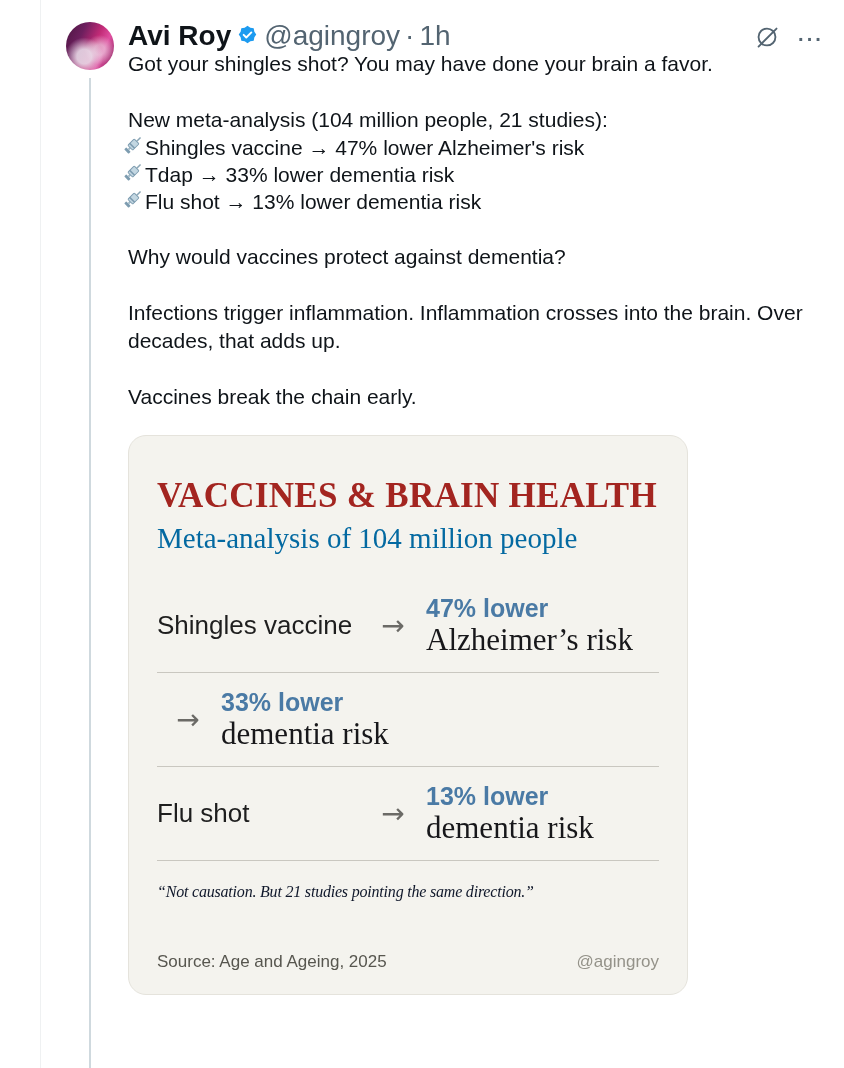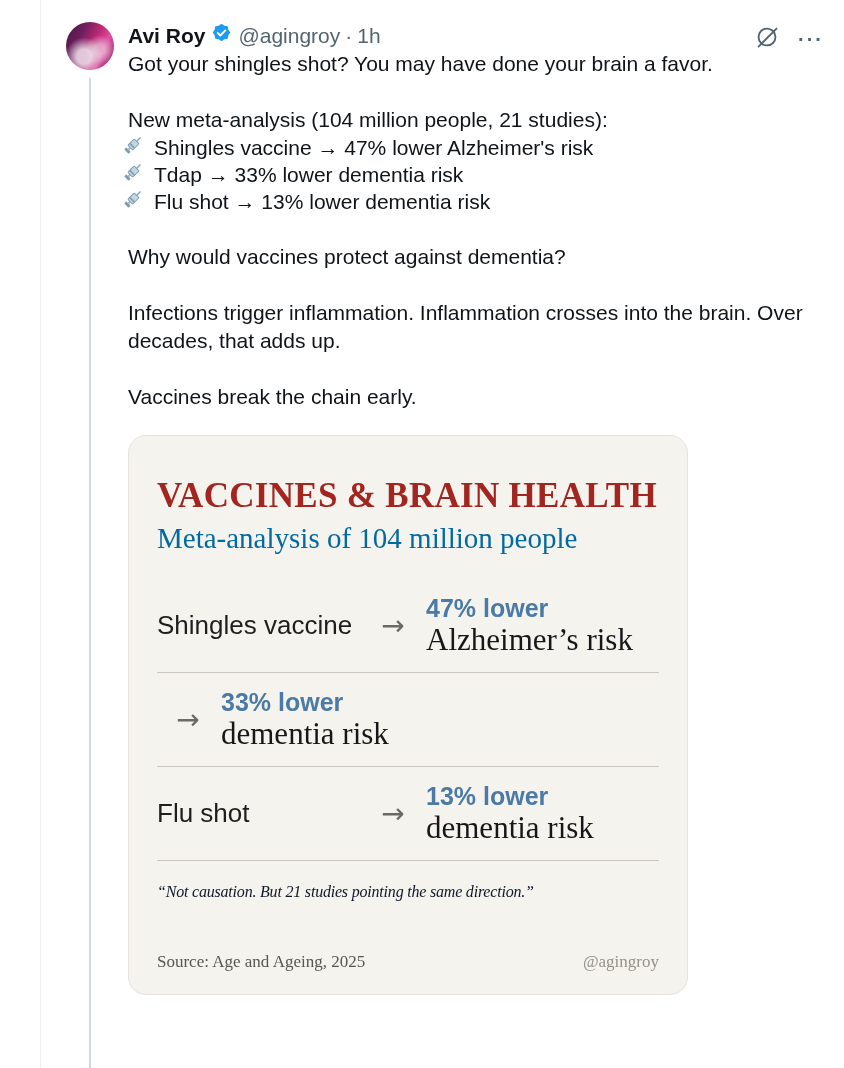--- a/index.html
+++ b/index.html
@@ -36,30 +36,30 @@
     background:none; border:none; cursor:pointer;
     display:flex; align-items:center; justify-content:center;
     color:#536471; padding:2px;
   }
   .more-glyph { font-size:20px; font-weight:700; letter-spacing:2px; color:#536471; line-height:1; }
 
   .content { position:absolute; left:128px; top:22px; width:694px; }
 
   .header-row {
     display:flex; align-items:flex-end; gap:5px;
-    font-size:21px; line-height:28px; white-space:nowrap;
+    font-size:28px; line-height:28px; white-space:nowrap;
   }
   .display-name { font-weight:700; color:#0f1419; cursor:pointer; }
   .badge { margin:0 1px; flex:0 0 auto; cursor:pointer; }
   .muted { color:#536471; font-weight:400; }
 
   .tweet-text { font-size:21px; line-height:28px; }
   .tweet-text p.gap { margin-top:28px; }
   .bullets { margin-top:0; }
-  .bullet-row { display:flex; align-items:center; gap:9px; height:27px; }
+  .bullet-row { display:flex; align-items:center; gap:0; height:27px; }
   .bullet-row .syr { flex:0 0 auto; margin-left:-6px; }
 
   .media-card {
     margin-top:24px;
     width:560px; height:560px;
     background:#f4f3ee;
     border:1px solid #e5e3dc;
     border-radius:18px;
     padding:42px 28px 22px 28px;
     display:flex; flex-direction:column;
@@ -98,21 +98,21 @@
   .stat-risk { font-size:31px; color:#17171a; display:block; }
 
   .card-quote {
     margin-top:22px;
     font-style:italic; font-size:16px; letter-spacing:-0.2px;
     color:#0f172a; white-space:nowrap;
   }
   .card-footer {
     margin-top:auto;
     display:flex; justify-content:space-between; align-items:flex-start;
-    font-family:Liberation Serif, serif;
+    font-family:Liberation Sans, sans-serif;
     font-size:17px;
   }
   .card-source { color:#57564f; }
   .card-credit { color:#949289; }
 </style>
 </head>
 <body>
 
 <div class="left-border"></div>
 <div class="thread-line"></div>

